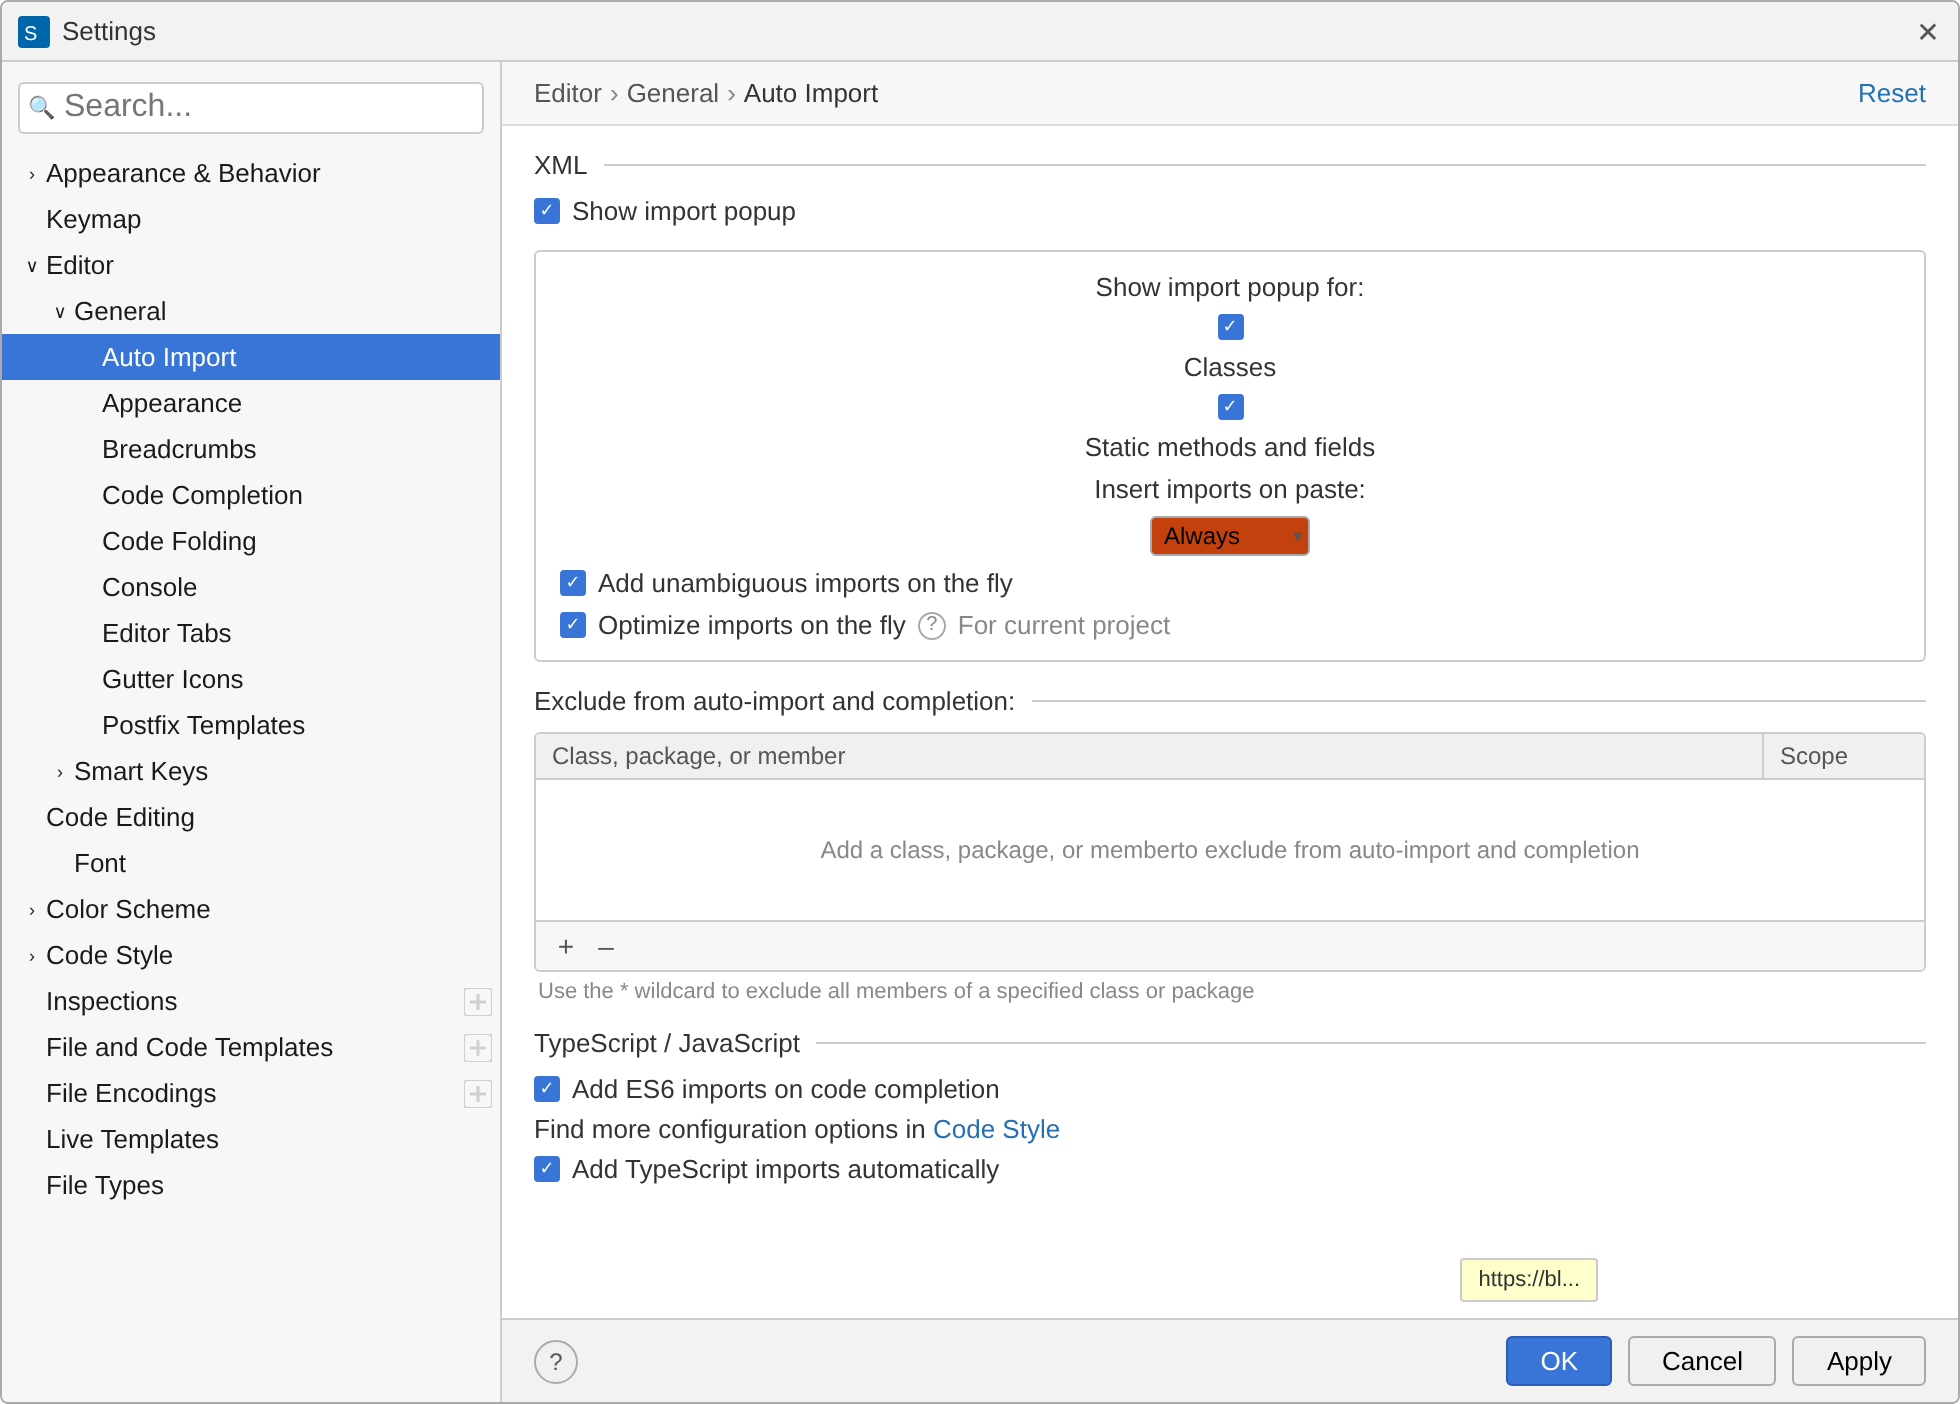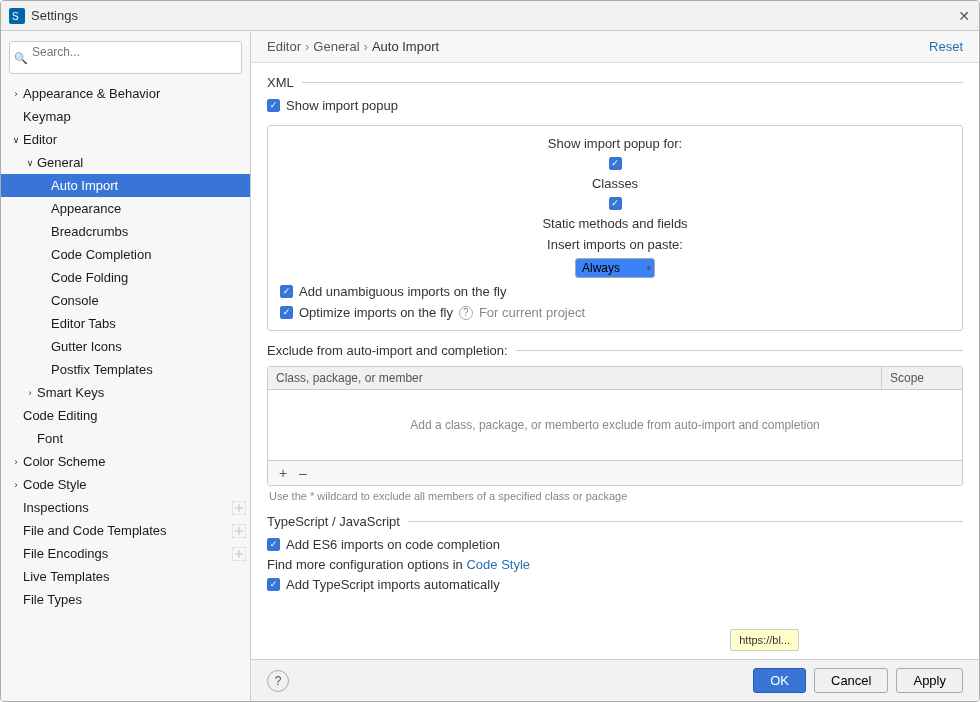--- a/index.html
+++ b/index.html
@@ -47,24 +47,24 @@
       flex-shrink: 0;
       padding-top: 4px;
     }
 
     .search-box {
       margin: 6px 8px 8px 8px;
       position: relative;
     }
     .search-box input {
       width: 100%;
-      padding: 3px 6px 14px 22px;
+      padding: 3px 6px 3px 22px;
       border: 1px solid #ccc;
       border-radius: 3px;
-      font-size: 12px;
+      font-size: 16px;
       background: #fff;
       outline: none;
     }
     .search-icon-wrap {
       position: absolute;
       left: 5px;
       top: 50%;
       transform: translateY(-50%);
       color: #888;
       font-size: 11px;
@@ -217,21 +217,21 @@
     .select-wrap {
       position: relative;
       display: inline-flex;
       align-items: center;
     }
     .select-wrap select {
       border: 1px solid #aaa;
       border-radius: 3px;
       padding: 2px 18px 2px 6px;
       font-size: 12px;
-      background: #3b82f6;
+      background: #c2410c;
       appearance: none;
       cursor: pointer;
       min-width: 80px;
       outline: none;
     }
     .select-arrow {
       position: absolute;
       right: 4px;
       pointer-events: none;
       font-size: 9px;

